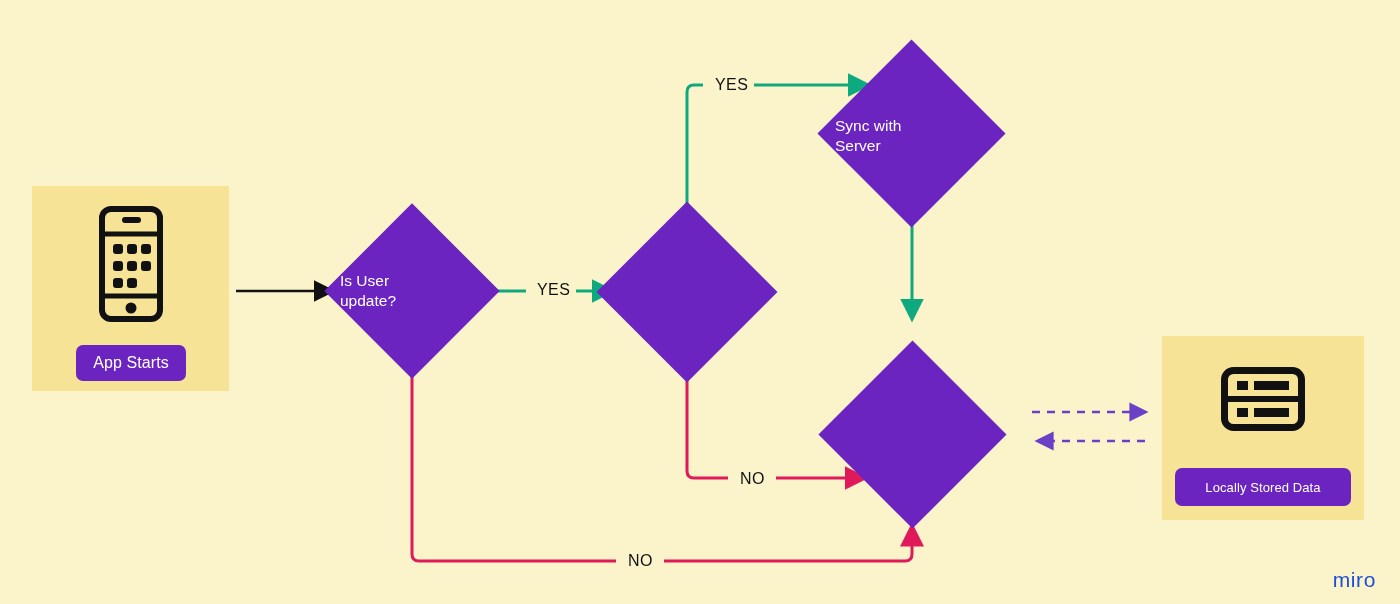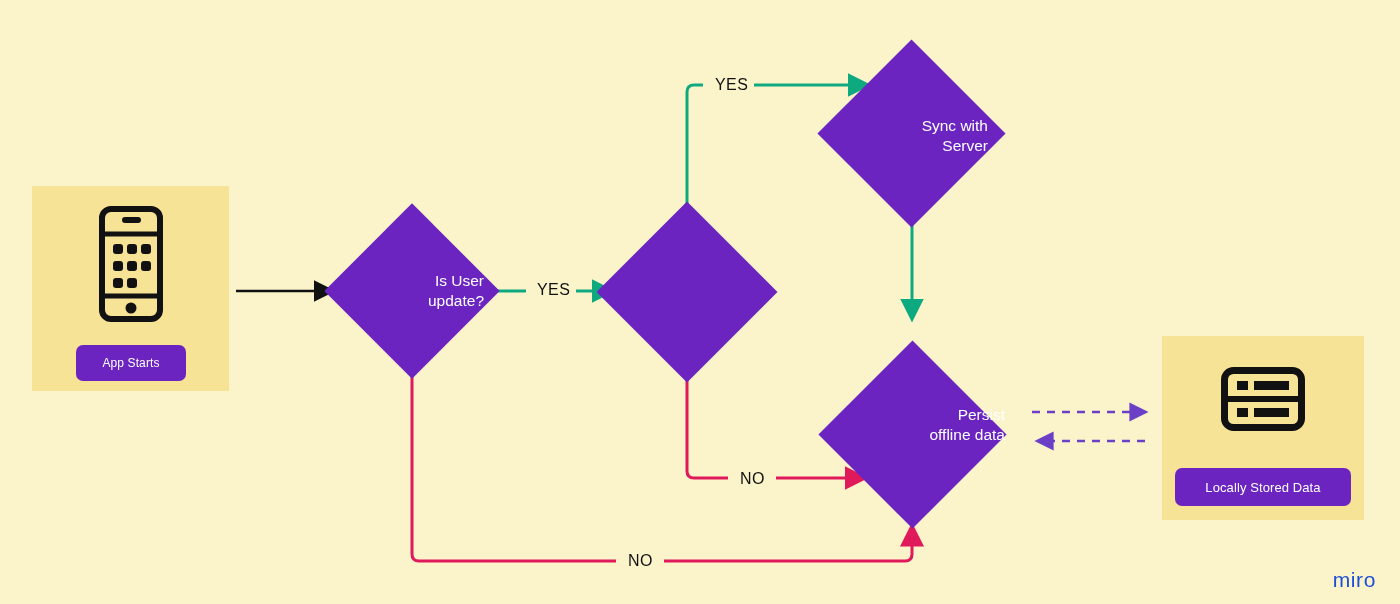--- a/index.html
+++ b/index.html
@@ -25,21 +25,21 @@
 
   
   .pill {
     position: absolute;
     background: #6B24C0;
     color: #ffffff;
     border-radius: 7px;
     display: flex;
     align-items: center;
     justify-content: center;
-    font-size: 12px;
+    font-size: 16px;
     letter-spacing: 0.1px;
     white-space: nowrap;
   }
   #pill-app-starts {
     left: 76px; top: 345px; width: 110px; height: 36px;
     font-weight: 400;
   }
   #pill-local-data {
     left: 1175px; top: 468px; width: 176px; height: 38px;
     font-weight: normal; font-size: 13px;
@@ -52,21 +52,21 @@
 
   
   .diamond {
     position: absolute;
     background: #6B24C0;
     transform: rotate(45deg);
   }
   .diamond-label {
     position: absolute;
     color: #ffffff;
-    text-align: right;
+    text-align: left;
     font-size: 15.5px;
     line-height: 20px;
     white-space: pre-line;
     pointer-events: none;
   }
   #diamond-is-user-online { left: 350px; top: 229px; width: 124px; height: 124px; }
   #label-is-user-online  { left: 340px; top: 271px; width: 144px; }
 
   #diamond-need-update { left: 623px; top: 228px; width: 128px; height: 128px; }
   #label-need-update   { left: 613px; top: 261px; width: 148px; }
@@ -188,22 +188,20 @@
   <div class="diamond-label" id="label-is-user-online">Is User
 update?</div>
 
   <div class="diamond" id="diamond-need-update"></div>
 
   <div class="diamond" id="diamond-sync-server"></div>
   <div class="diamond-label" id="label-sync-server">Sync with
 Server</div>
 
   <div class="diamond" id="diamond-persist"></div>
-  <div class="diamond-label" id="label-persist">Persist
-offline data</div>
 
   <div class="edge-label" id="edge-yes-top">YES</div>
   <div class="edge-label" id="edge-yes-middle">YES</div>
   <div class="edge-label" id="edge-no-middle">NO</div>
   <div class="edge-label" id="edge-no-bottom">NO</div>
 
   <div id="watermark">miro</div>
 
 </div>
 

